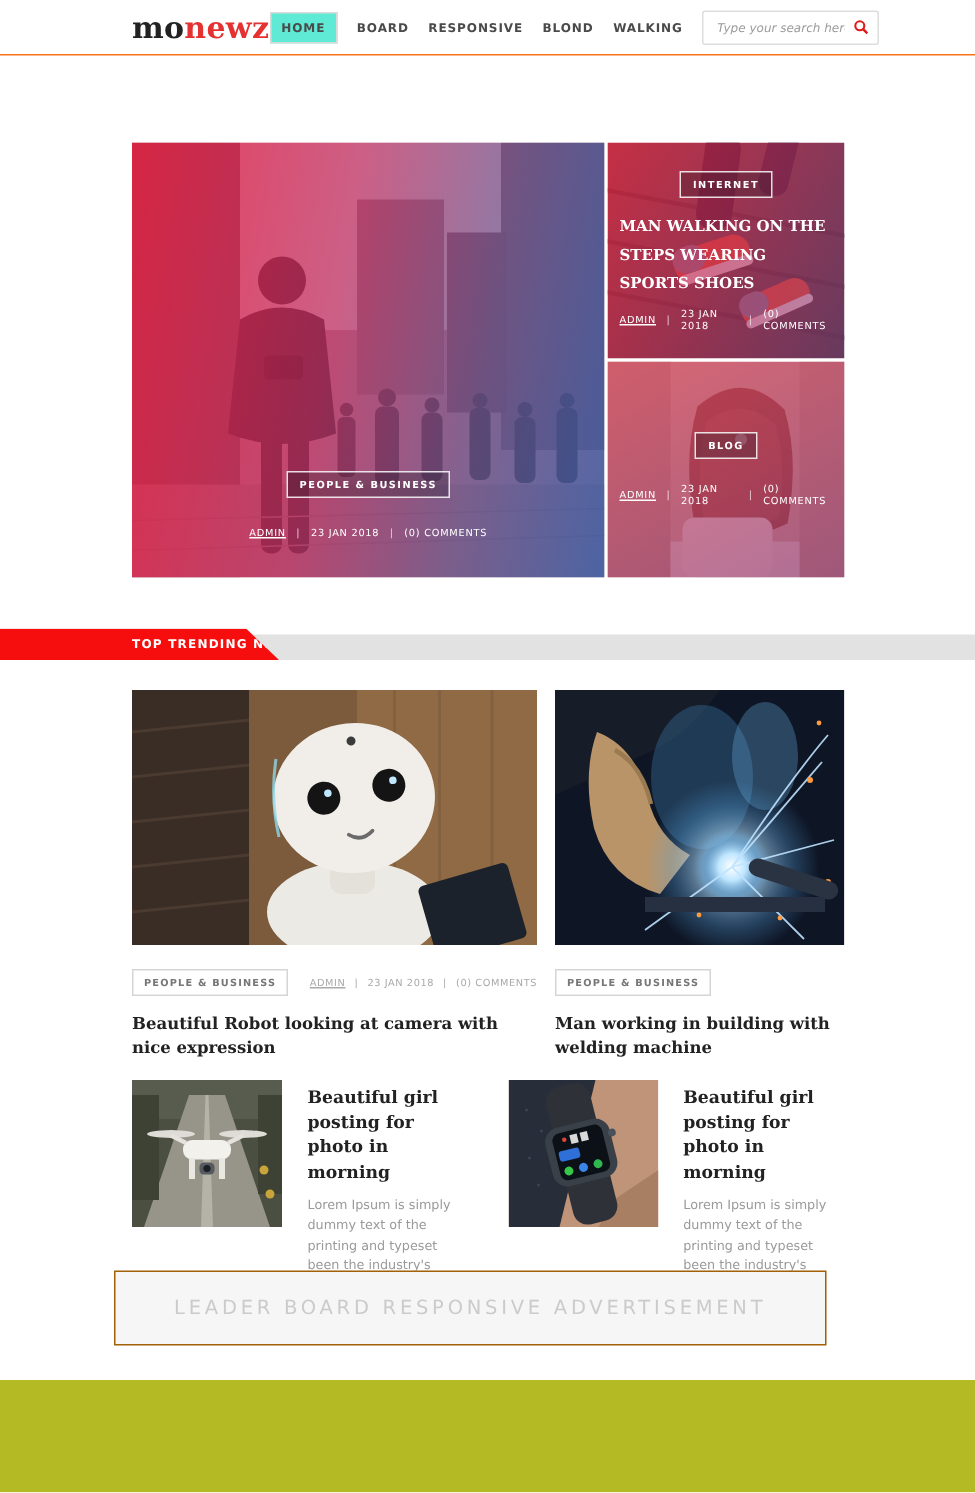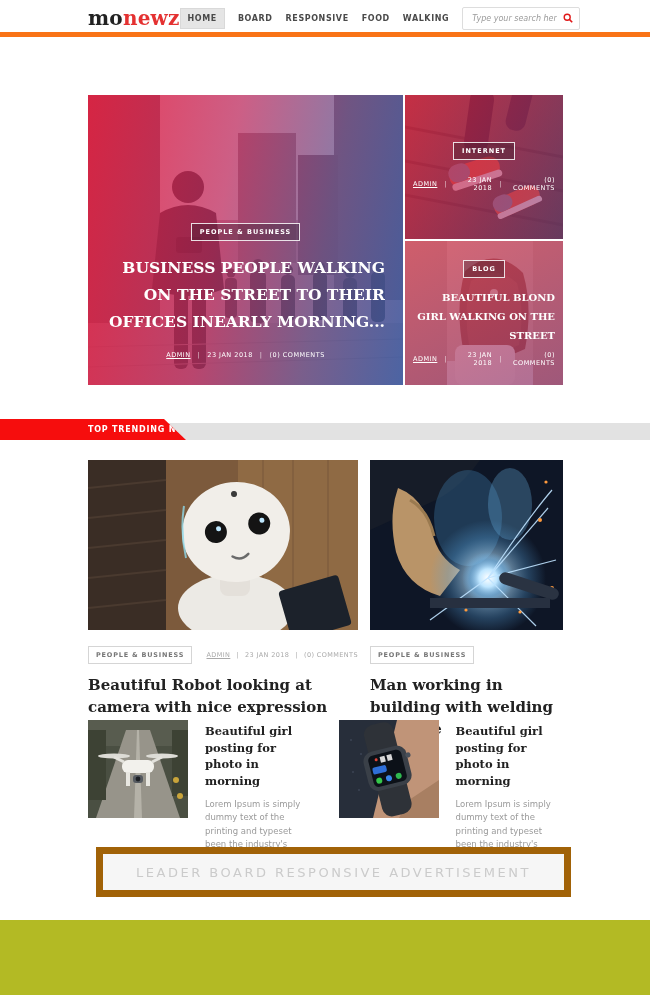--- a/index.html
+++ b/index.html
@@ -1,43 +1,43 @@
 <!DOCTYPE html>
 <html><head>
 <meta charset="utf-8">
 <style>
   * { margin:0; padding:0; box-sizing:border-box; }
   body { background:#fff; font-family:"DejaVu Sans", sans-serif; }
   .page { position:relative; width:650px; height:995px; background:#fff; overflow:hidden; margin:0 auto; }
 
   
-  .header { position:absolute; top:0; left:0; width:650px; height:37px; background:#fff; border-bottom:5px solid #f97316; }
+  .header { position:absolute; top:0; left:0; width:650px; height:37px; background:#fff; border-bottom:1px solid #f97316; }
   .header-inner { position:absolute; left:88px; width:475px; height:36px; display:flex; align-items:center; justify-content:space-between; }
   .logo { font-family:"DejaVu Serif", serif; font-weight:bold; font-size:20px; letter-spacing:.2px; cursor:pointer; text-decoration:none; }
   .logo .dark { color:#222; }
   .logo .red { color:#e43131; }
   .nav-wrap { display:flex; align-items:center; gap:13px; }
   .nav-item { font-size:8px; font-weight:bold; letter-spacing:.6px; color:#4a4a4a; cursor:pointer; text-decoration:none; }
-  .nav-item.active { border:1px solid #d9d9d9; padding:5px 7px; background:#e5e5e5; }
+  .nav-item.active { border:1px solid #d9d9d9; padding:5px 7px; background:#5eead4; }
   .search { width:118px; height:23px; border:1px solid #ddd; border-radius:2px; display:flex; align-items:center; background:#fff; }
   .search input { flex:1; border:0; outline:none; min-width:0; padding:0 0 0 9px; font-size:8px; font-style:italic; color:#666; font-family:"DejaVu Sans", sans-serif; background:transparent; }
   .search input::placeholder { color:#9b9b9b; }
   .search-btn { border:0; background:transparent; width:22px; height:21px; display:flex; align-items:center; justify-content:center; cursor:pointer; }
 
   
   .hero { position:absolute; top:95px; left:88px; width:475px; height:290px; display:grid; grid-template-columns:315px 158px; grid-template-rows:144px 144px; gap:2px; }
   .hero-card { position:relative; overflow:hidden; cursor:pointer; }
   .hero-main-card { grid-row:1 / span 2; }
   .img-layer { position:absolute; inset:0; }
   .img-layer svg { display:block; width:100%; height:100%; }
   .overlay { position:absolute; inset:0; }
   .ov-street { background:linear-gradient(100deg, rgba(240,26,62,.8) 0%, rgba(205,42,100,.64) 42%, rgba(104,80,148,.62) 72%, rgba(50,94,176,.74) 100%); }
   .ov-shoes { background:linear-gradient(115deg, rgba(232,30,62,.72) 0%, rgba(180,40,96,.6) 60%, rgba(130,58,128,.55) 100%); }
   .ov-girl { background:linear-gradient(150deg, rgba(236,66,96,.6) 0%, rgba(150,52,118,.6) 100%); }
-  .hero-content { position:absolute; inset:0; display:flex; flex-direction:column; align-items:center; text-align:right; z-index:2; }
+  .hero-content { position:absolute; inset:0; display:flex; flex-direction:column; align-items:center; text-align:left; z-index:2; }
   .hero-main-card .hero-content { justify-content:flex-end; padding:0 18px 26px; }
   .hero-side-card .hero-content { justify-content:center; padding:0 8px; }
   .hero-badge { display:inline-block; font-size:6.5px; font-weight:bold; letter-spacing:1px; color:#fff; border:1px solid rgba(255,255,255,.85); background:rgba(25,25,35,.28); padding:4px 8px; cursor:pointer; }
   .hero-main-card .hero-badge { margin-bottom:13px; }
   .hero-side-card .hero-badge { margin-bottom:10px; }
   .hero-title { font-family:"DejaVu Serif", serif; font-weight:bold; color:#fff; cursor:pointer; }
   .hero-title.lg { font-size:15.5px; line-height:1.75; max-width:305px; margin-bottom:10px; }
   .hero-title.sm { font-size:10px; line-height:1.9; }
   .hero-meta { font-size:6.5px; color:#fff; letter-spacing:.5px; display:flex; gap:7px; align-items:center; margin-top:6px; }
   .hero-meta .author { text-decoration:underline; cursor:pointer; }
@@ -51,49 +51,49 @@
 
   
   .featured { position:absolute; top:460px; left:88px; width:475px; display:grid; grid-template-columns:270px 193px; gap:12px; }
   .f-card { position:relative; }
   .f-img { position:relative; height:170px; overflow:hidden; cursor:pointer; }
   .f-img svg { display:block; width:100%; height:100%; }
   .badge-row { display:flex; align-items:center; justify-content:space-between; margin-top:16px; }
   .list-badge { display:inline-block; font-size:6.5px; font-weight:bold; letter-spacing:.8px; color:#777; border:1px solid #d5d5d5; background:#fff; padding:4px 7px; cursor:pointer; }
   .list-meta { font-size:6.5px; color:#a9a9a9; letter-spacing:.4px; display:flex; gap:6px; white-space:nowrap; }
   .list-meta .author { text-decoration:underline; cursor:pointer; }
-  .f-title { font-family:"DejaVu Serif", serif; font-weight:bold; font-size:15px; line-height:1.45; color:#222; margin-top:11px; cursor:pointer; }
+  .f-title { font-family:"DejaVu Serif", serif; font-weight:bold; font-size:11px; line-height:1.45; color:#222; margin-top:11px; cursor:pointer; }
 
   
   .small-row { position:absolute; top:720px; left:88px; width:475px; display:grid; grid-template-columns:1fr 1fr; gap:26px; }
   .s-card { display:grid; grid-template-columns:100px 1fr; gap:17px; }
   .s-img { position:relative; height:98px; overflow:hidden; cursor:pointer; }
   .s-img svg { display:block; width:100%; height:100%; }
   .s-title { font-family:"DejaVu Serif", serif; font-weight:bold; font-size:11.5px; line-height:1.45; color:#222; margin-top:3px; cursor:pointer; }
   .s-excerpt { font-size:8.5px; line-height:1.6; color:#9a9a9a; margin-top:8px; }
   .s-meta { font-size:7px; color:#a9a9a9; letter-spacing:.4px; display:flex; gap:7px; margin-top:10px; }
   .s-meta .author { text-decoration:underline; cursor:pointer; }
 
   
-  .ad { position:absolute; top:847px; left:96px; width:475px; height:50px; background:#f6f6f6; border:7px solid #a16207; display:flex; align-items:center; justify-content:center; font-size:13px; letter-spacing:2.5px; color:#cbcbcb; }
+  .ad { position:absolute; top:847px; left:76px; width:475px; height:50px; background:#f6f6f6; border:1px solid #a16207; display:flex; align-items:center; justify-content:center; font-size:13px; letter-spacing:2.5px; color:#cbcbcb; }
   .footer { position:absolute; top:920px; left:0; width:650px; height:75px; background:#b3ba24; }
 </style>
 </head>
 <body>
 
 <div class="page">
 
   <div class="header">
     <div class="header-inner">
       <a class="logo"><span class="dark">mo</span><span class="red">newz</span></a>
       <div class="nav-wrap">
         <a class="nav-item active">HOME</a>
         <a class="nav-item">BOARD</a>
         <a class="nav-item">RESPONSIVE</a>
-        <a class="nav-item">FOOD</a>
+        <a class="nav-item">BLOND</a>
         <a class="nav-item">WALKING</a>
         <div class="search">
           <input type="text" placeholder="Type your search here..." style="">
           <button class="search-btn">
             <span>
               <svg width="10" height="10" viewBox="0 0 10 10">
                   <circle cx="4.2" cy="4.2" r="3" fill="none" stroke="#e01919" stroke-width="1.4"></circle>
                   <line x1="6.6" y1="6.6" x2="9.2" y2="9.2" stroke="#e01919" stroke-width="1.6"></line>
                 </svg>
             </span>
@@ -136,21 +136,20 @@
             <rect x="104" y="194" width="14" height="80" rx="6"></rect>
           </g>
           <rect x="88" y="142" width="26" height="16" rx="3" fill="#201a1d"></rect>
           <line x1="0" y1="252" x2="315" y2="244" stroke="#876a72" stroke-width="1"></line>
           <line x1="0" y1="272" x2="315" y2="262" stroke="#876a72" stroke-width="1"></line>
         </svg>
       </div>
       <div class="overlay ov-street"></div>
       <div class="hero-content">
         <span class="hero-badge">PEOPLE &amp; BUSINESS</span>
-        <div class="hero-title lg">BUSINESS PEOPLE WALKING ON THE STREET TO THEIR OFFICES INEARLY MORNING...</div>
         <div class="hero-meta">
           <span class="author">ADMIN</span>
           <span class="sep">|</span>
           <span>23 JAN 2018</span>
           <span class="sep">|</span>
           <span>(0) COMMENTS</span>
         </div>
       </div>
     </div>
 
@@ -179,20 +178,21 @@
           <g transform="rotate(-24 112 106)">
             <rect x="88" y="96" width="48" height="20" rx="10" fill="#e2562b"></rect>
             <rect x="88" y="110" width="48" height="6" rx="3" fill="#e8e6e2"></rect>
             <rect x="88" y="94" width="20" height="16" rx="8" fill="#7e8694"></rect>
           </g>
         </svg>
       </div>
       <div class="overlay ov-shoes"></div>
       <div class="hero-content">
         <span class="hero-badge">INTERNET</span>
+        <div class="hero-title sm">MAN WALKING ON THE STEPS WEARING SPORTS SHOES</div>
         <div class="hero-meta">
           <span class="author">ADMIN</span>
           <span class="sep">|</span>
           <span>23 JAN 2018</span>
           <span class="sep">|</span>
           <span>(0) COMMENTS</span>
         </div>
       </div>
     </div>
 
@@ -205,21 +205,20 @@
           <rect x="42" y="120" width="86" height="24" fill="#cfc8c4"></rect>
           <path d="M60 30 q30 -26 58 2 q10 34 2 76 q-32 16 -62 0 q-8 -44 2 -78z" fill="#7e3f2e"></path>
           <path d="M66 40 q24 -18 46 2 q8 28 2 62 q-26 12 -50 0 q-6 -36 2 -64z" fill="#8d4a37"></path>
           <circle cx="89" cy="52" r="4" fill="#c8b6a8"></circle>
           <rect x="50" y="104" width="60" height="40" rx="8" fill="#d6d0cb"></rect>
         </svg>
       </div>
       <div class="overlay ov-girl"></div>
       <div class="hero-content">
         <span class="hero-badge">BLOG</span>
-        <div class="hero-title sm">BEAUTIFUL BLOND GIRL WALKING ON THE STREET</div>
         <div class="hero-meta">
           <span class="author">ADMIN</span>
           <span class="sep">|</span>
           <span>23 JAN 2018</span>
           <span class="sep">|</span>
           <span>(0) COMMENTS</span>
         </div>
       </div>
     </div>
   </div>

